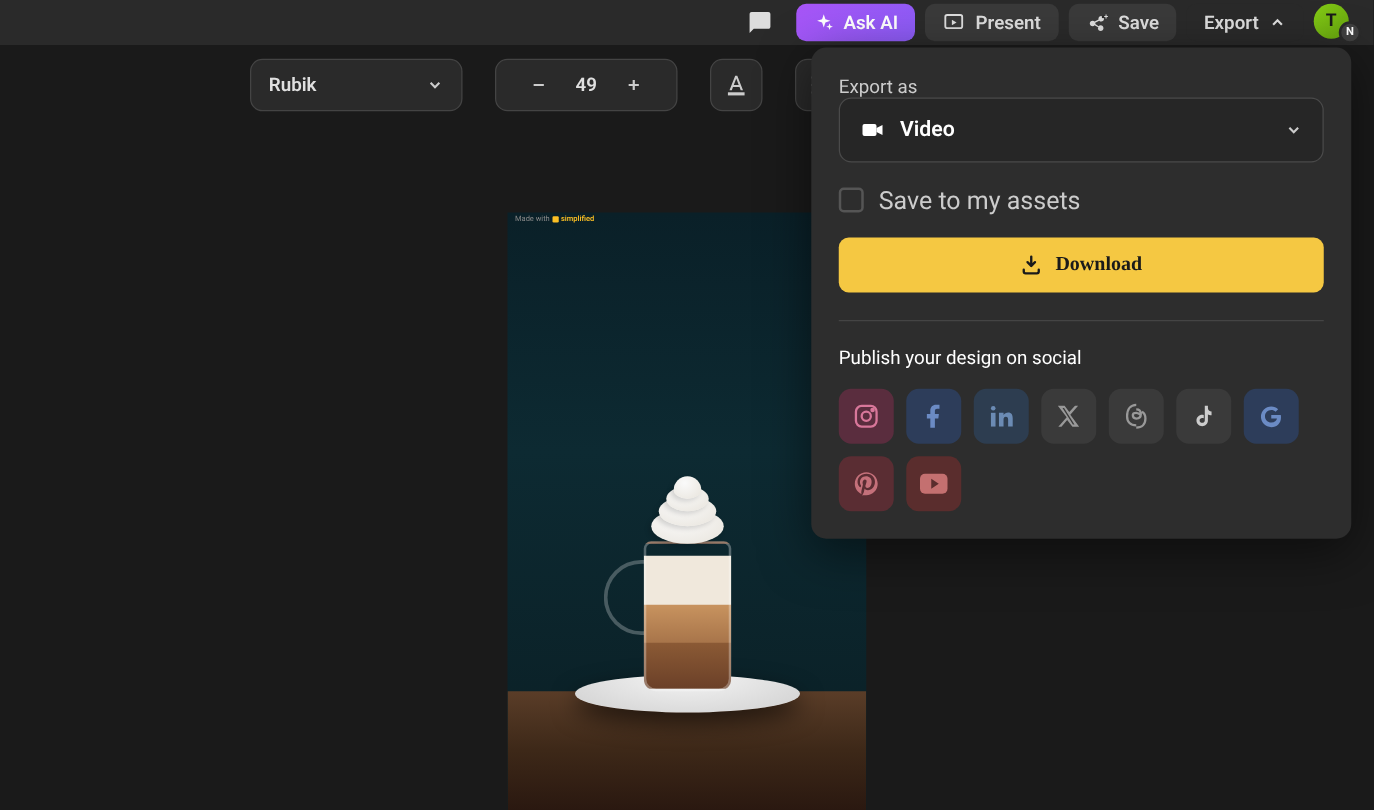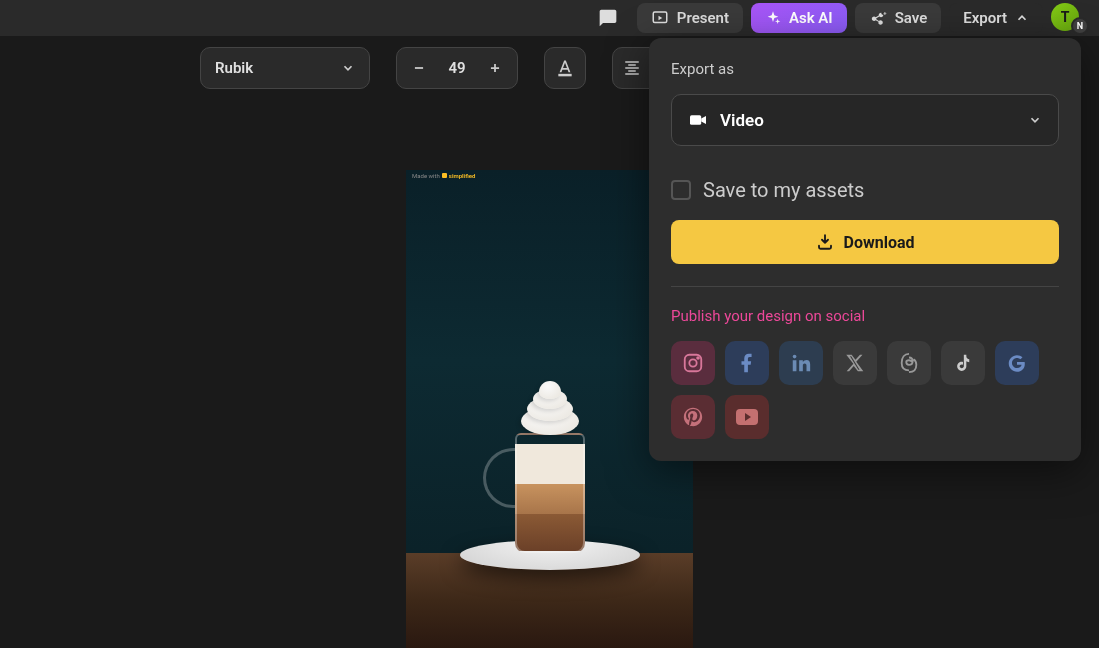--- a/index.html
+++ b/index.html
@@ -115,21 +115,21 @@
       font-weight: 600;
     }
     
     .size-control {
       display: flex;
       align-items: center;
       height: 42px;
       background: #2a2a2a;
       border: 1px solid #444;
       border-radius: 10px;
-      padding: 0 8px;
+      padding: 0 20px;
       gap: 4px;
     }
     
     .size-btn {
       width: 28px;
       height: 28px;
       display: flex;
       align-items: center;
       justify-content: center;
       cursor: pointer;
@@ -306,34 +306,33 @@
       background: #2d2d2d;
       border-radius: 12px;
       padding: 22px;
       box-shadow: 0 10px 40px rgba(0,0,0,0.5);
       z-index: 100;
     }
     
     .panel-title {
       font-size: 15px;
       color: #ccc;
-      margin-bottom: 16px;
     }
     
     .format-select {
       display: flex;
       align-items: center;
       justify-content: space-between;
       height: 52px;
       background: #262626;
       border: 1px solid #4a4a4a;
       border-radius: 10px;
       padding: 0 16px;
       cursor: pointer;
-      margin-bottom: 32px;
+      margin-bottom: 18px;
     }
     
     .format-left {
       display: flex;
       align-items: center;
       gap: 12px;
     }
     
     .format-label {
       font-size: 17px;
@@ -368,31 +367,32 @@
       border-radius: 8px;
       display: flex;
       align-items: center;
       justify-content: center;
       gap: 10px;
       font-size: 16px;
       font-weight: 700;
       color: #1a1a1a;
       cursor: pointer;
       margin-bottom: 22px;
+      font-family: Liberation Serif, serif;
     }
     
     .divider {
       height: 1px;
       background: #444;
       margin-bottom: 20px;
     }
     
     .publish-title {
       font-size: 15px;
-      color: #ec4899;
+      color: #ffffff;
       margin-bottom: 16px;
     }
     
     .social-grid {
       display: flex;
       flex-wrap: wrap;
       gap: 10px;
     }
     
     .social-btn {
@@ -419,32 +419,32 @@
   </style>
 </head>
 <body>
 
 <div class="topbar">
   <div class="topbar-btn comment-btn">
     <svg width="22" height="20" viewBox="0 0 24 24" fill="#ddd">
         <path d="M20 2H4c-1.1 0-2 .9-2 2v18l4-4h14c1.1 0 2-.9 2-2V4c0-1.1-.9-2-2-2z"></path>
       </svg>
   </div>
+  <div class="topbar-btn ask-ai-btn">
+    <svg width="16" height="16" viewBox="0 0 24 24" fill="#fff">
+        <path d="M12 2l2 6 6 2-6 2-2 6-2-6-6-2 6-2 2-6zM19 13l1 3 3 1-3 1-1 3-1-3-3-1 3-1 1-3z"></path>
+      </svg>
+    <span>Ask AI</span>
+  </div>
   <div class="topbar-btn">
     <svg width="18" height="18" viewBox="0 0 24 24" fill="none" stroke="#ddd" stroke-width="2">
         <rect x="3" y="4" width="18" height="14" rx="2"></rect>
         <path d="M10 9l5 3-5 3V9z" fill="#ddd" stroke="none"></path>
       </svg>
     <span>Present</span>
-  </div>
-  <div class="topbar-btn ask-ai-btn">
-    <svg width="16" height="16" viewBox="0 0 24 24" fill="#fff">
-        <path d="M12 2l2 6 6 2-6 2-2 6-2-6-6-2 6-2 2-6zM19 13l1 3 3 1-3 1-1 3-1-3-3-1 3-1 1-3z"></path>
-      </svg>
-    <span>Ask AI</span>
   </div>
   <div class="topbar-btn">
     <svg width="18" height="18" viewBox="0 0 24 24" fill="#ddd">
         <path d="M16 11c1.66 0 3-1.34 3-3s-1.34-3-3-3-3 1.34-3 3c0 .24.03.47.07.7L8.91 11c-.52-.62-1.3-1-2.16-1-1.66 0-3 1.34-3 3s1.34 3 3 3c.86 0 1.64-.38 2.16-1l4.16 2.3c-.04.23-.7.46-.7.7 0 1.66 1.34 3 3 3s3-1.34 3-3-1.34-3-3-3c-.86 0-1.64.38-2.16 1L9.68 13.7c.04-.23.07-.46.07-.7s-.03-.47-.07-.7L13.84 10c.52.62 1.3 1 2.16 1z"></path>
         <circle cx="18" cy="6" r="1.5" fill="#2a2a2a"></circle>
         <text x="19" y="8" font-size="8" fill="#ddd">+</text>
       </svg>
     <span>Save</span>
   </div>
   <div class="topbar-btn export-btn">

